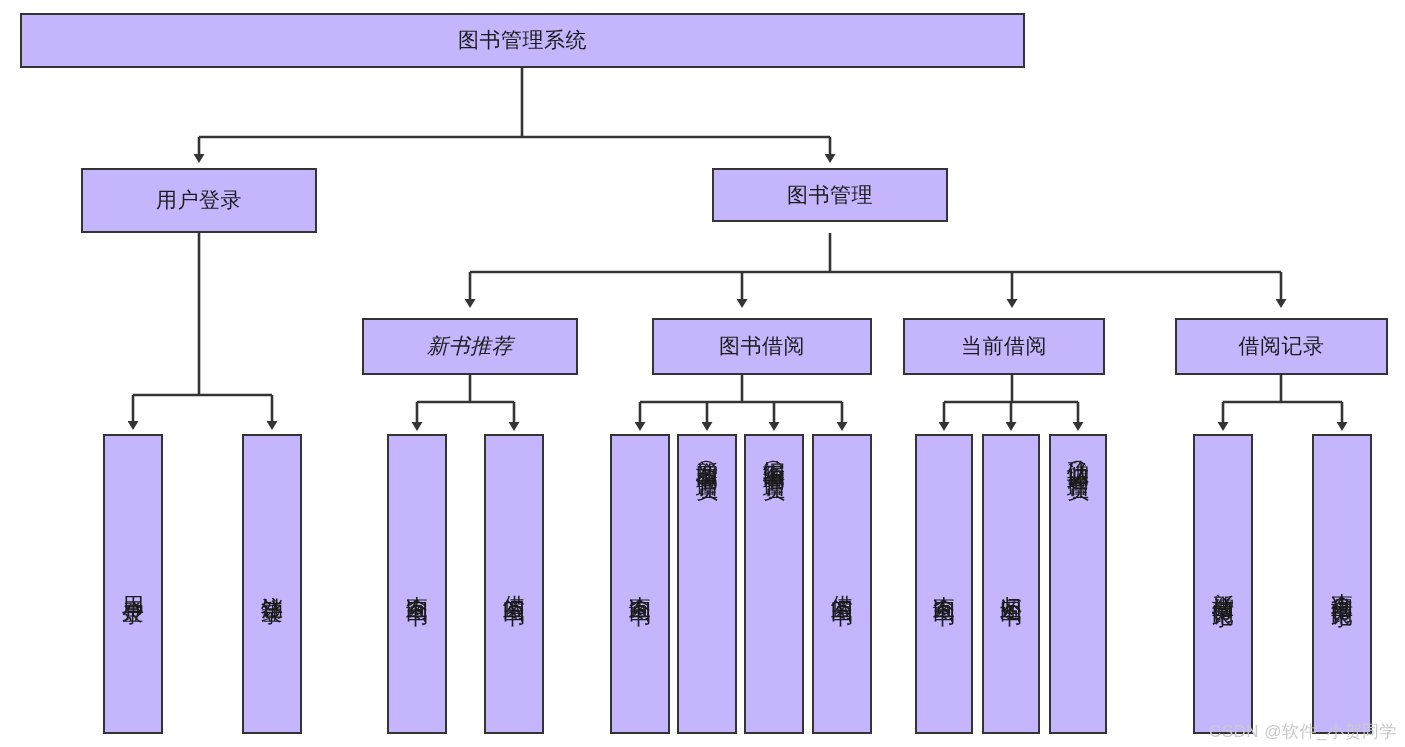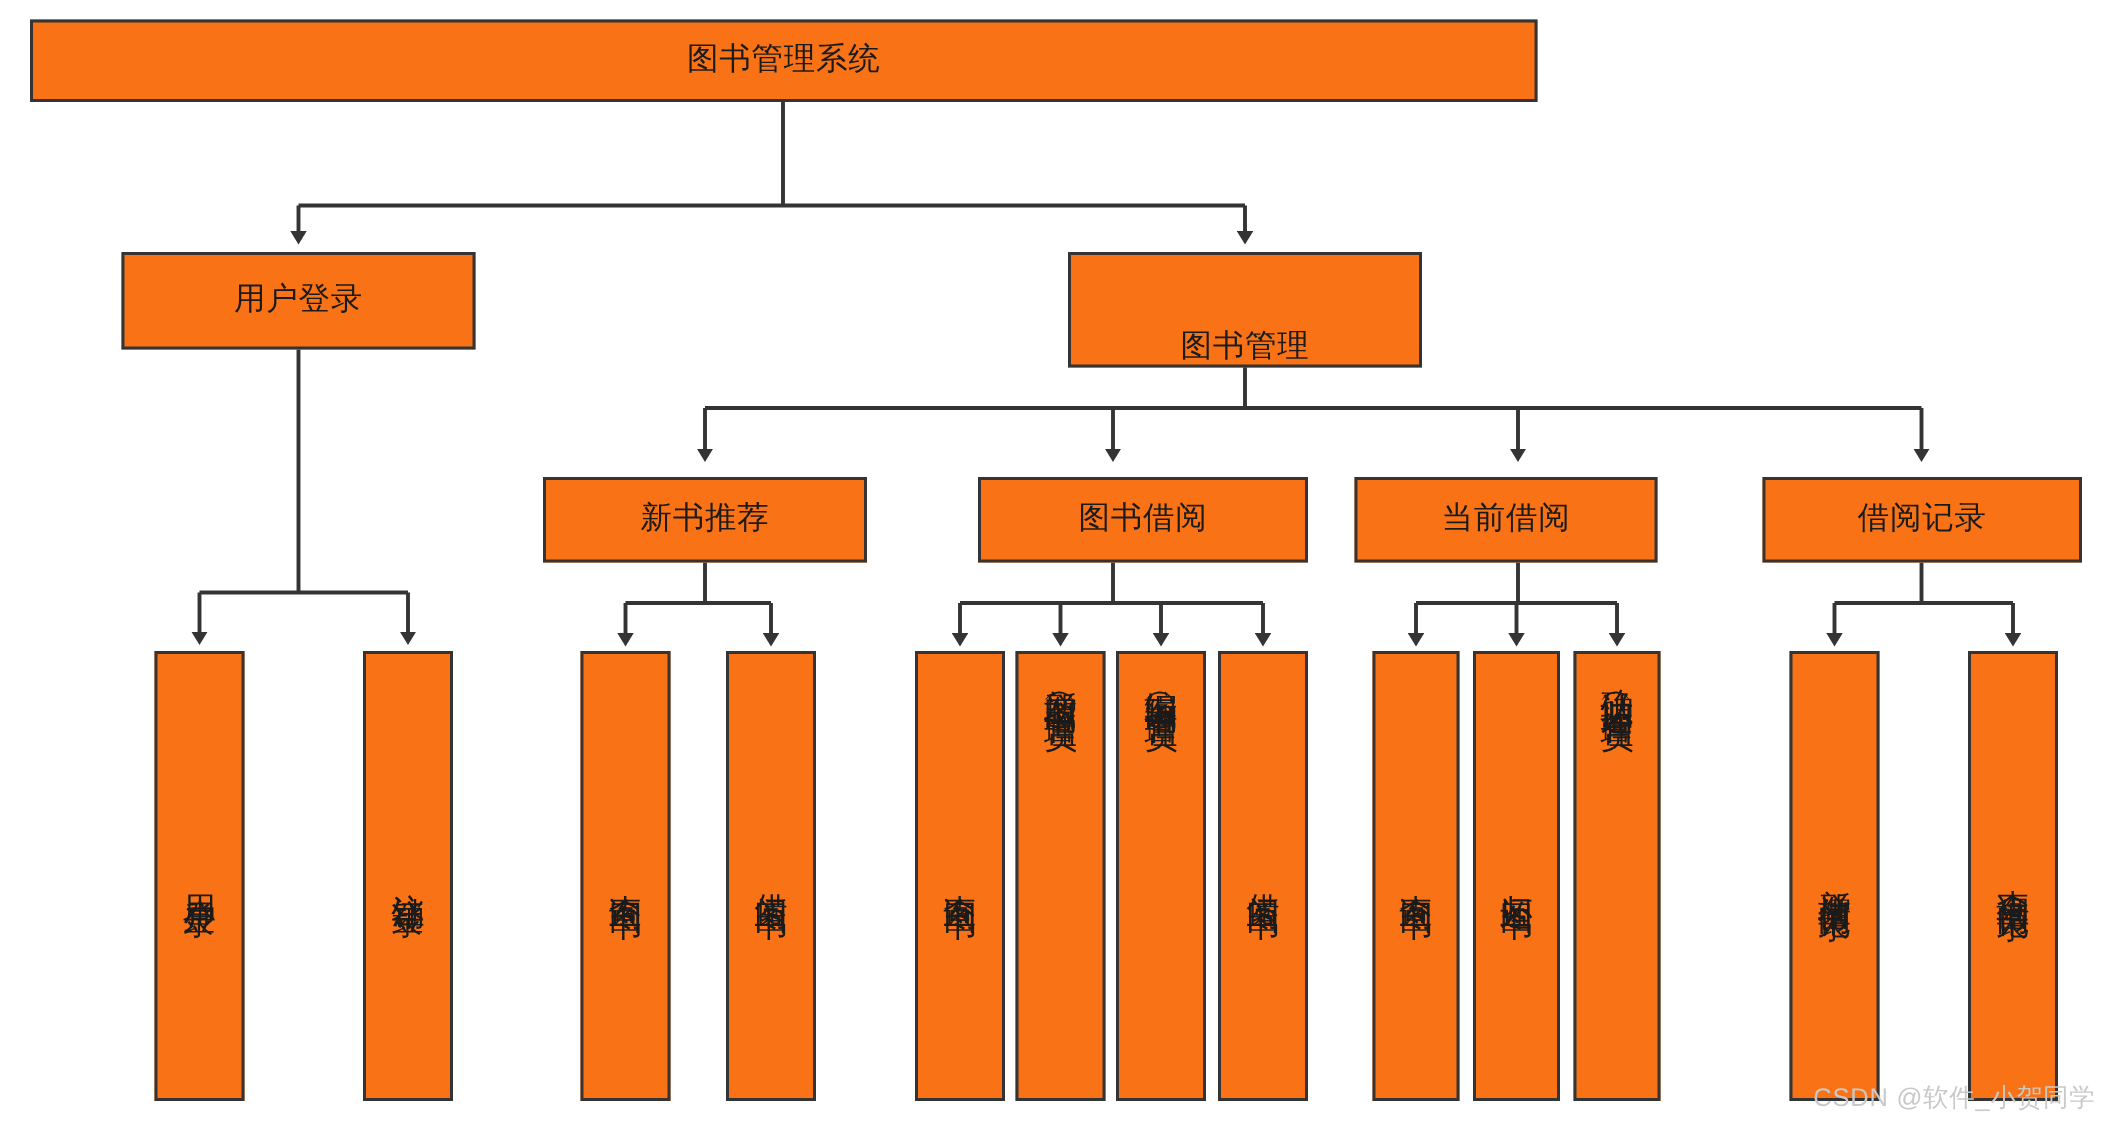--- a/index.html
+++ b/index.html
@@ -23,21 +23,21 @@
     position: absolute;
     left: 0;
     top: 0;
     width: 1405px;
     height: 747px;
     pointer-events: none;
   }
   .node {
     position: absolute;
     box-sizing: border-box;
-    background: #f97316;
+    background: #c4b5fd;
     border: 2px solid #343434;
     display: flex;
     align-items: center;
     justify-content: center;
     z-index: 2;
   }
   .node .label {
     color: #1b1b1b;
     font-size: 21px;
     line-height: 1.15;
@@ -127,25 +127,25 @@
     </g>
   </svg>
 
   <div class="node" style="left:20px; top:13px; width:1005px; height:55px;">
     <span class="label">图书管理系统</span>
   </div>
 
   <div class="node" style="left:81px; top:168px; width:236px; height:65px;">
     <span class="label">用户登录</span>
   </div>
-  <div class="node" style="left:712px; top:168px; width:236px; height:77px;align-items:flex-end;">
+  <div class="node" style="left:712px; top:168px; width:236px; height:54px;">
     <span class="label">图书管理</span>
   </div>
 
-  <div class="node" style="left:362px; top:318px; width:216px; height:57px;">
+  <div class="node" style="left:362px; top:318px; width:216px; height:57px;font-style:italic;">
     <span class="label">新书推荐</span>
   </div>
   <div class="node" style="left:632px; top:318px; width:220px; height:57px;margin-left:20px;">
     <span class="label">图书借阅</span>
   </div>
   <div class="node" style="left:903px; top:318px; width:202px; height:57px;">
     <span class="label">当前借阅</span>
   </div>
   <div class="node" style="left:1175px; top:318px; width:213px; height:57px;">
     <span class="label">借阅记录</span>

